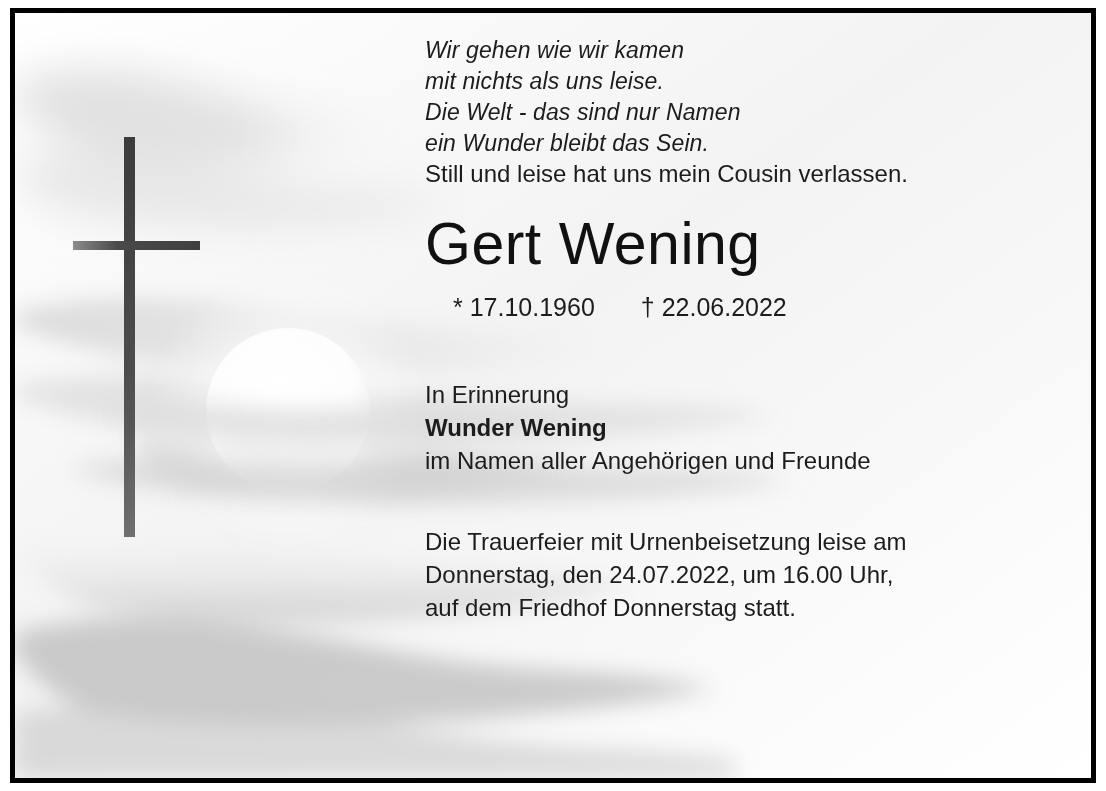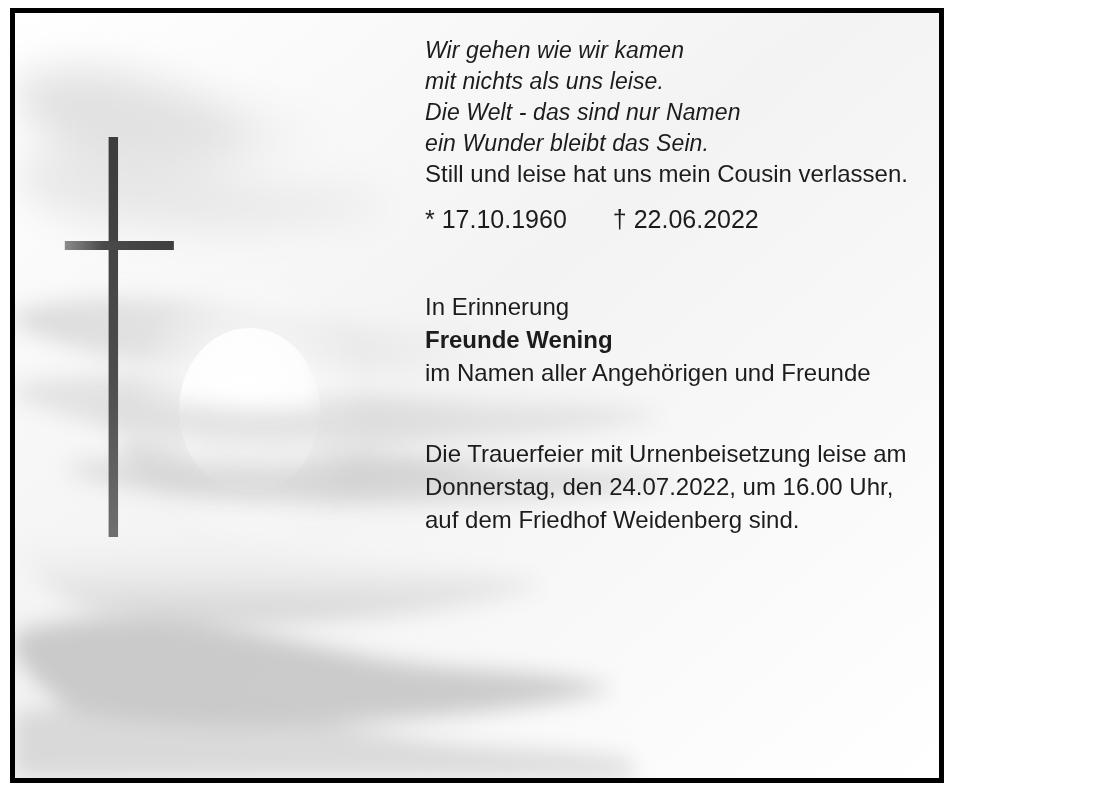--- a/index.html
+++ b/index.html
@@ -16,21 +16,21 @@
     height: 791px;
     background: #ffffff;
     box-sizing: border-box;
     overflow: hidden;
   }
   
   .frame {
     position: absolute;
     left: 10px;
     top: 8px;
-    width: 934px;
+    width: 1086px;
     height: 775px;
     border: 5px solid #000000;
     box-sizing: border-box;
     background: #ffffff;
     overflow: hidden;
   }
   .card {
     position: absolute;
     left: 0;
     top: 0;
@@ -86,20 +86,21 @@
     letter-spacing: 0.5px;
     color: #111111;
   }
 
   .dates {
     margin-top: 16px;
     font-size: 25px;
     color: #1c1c1c;
     display: flex;
     gap: 46px;
+    margin-left: 28px;
   }
 
   .memory {
     margin-top: 56px;
     font-size: 24px;
     line-height: 33px;
     color: #1c1c1c;
   }
   .memory .strong {
     font-weight: bold;
@@ -214,34 +215,35 @@
 
         <div class="verse">
           <div>Wir gehen wie wir kamen</div>
           <div>mit nichts als uns leise.</div>
           <div>Die Welt - das sind nur Namen</div>
           <div>ein Wunder bleibt das Sein.</div>
         </div>
 
         <div class="lead">Still und leise hat uns mein Cousin verlassen.</div>
 
+        <div class="name">Gert Wening</div>
 
         <div class="dates">
           <span>* 17.10.1960</span>
           <span>† 22.06.2022</span>
         </div>
 
         <div class="memory">
           <div>In Erinnerung</div>
-          <div class="strong">Freunde Wening</div>
+          <div class="strong">Wunder Wening</div>
           <div>im Namen aller Angehörigen und Freunde</div>
         </div>
 
         <div class="ceremony">
           <div>Die Trauerfeier mit Urnenbeisetzung leise am</div>
           <div>Donnerstag, den 24.07.2022, um 16.00 Uhr,</div>
-          <div>auf dem Friedhof Weidenberg sind.</div>
+          <div>auf dem Friedhof Donnerstag statt.</div>
         </div>
 
       </div>
     </div>
   </div>
 </div>
 
 </body></html>

